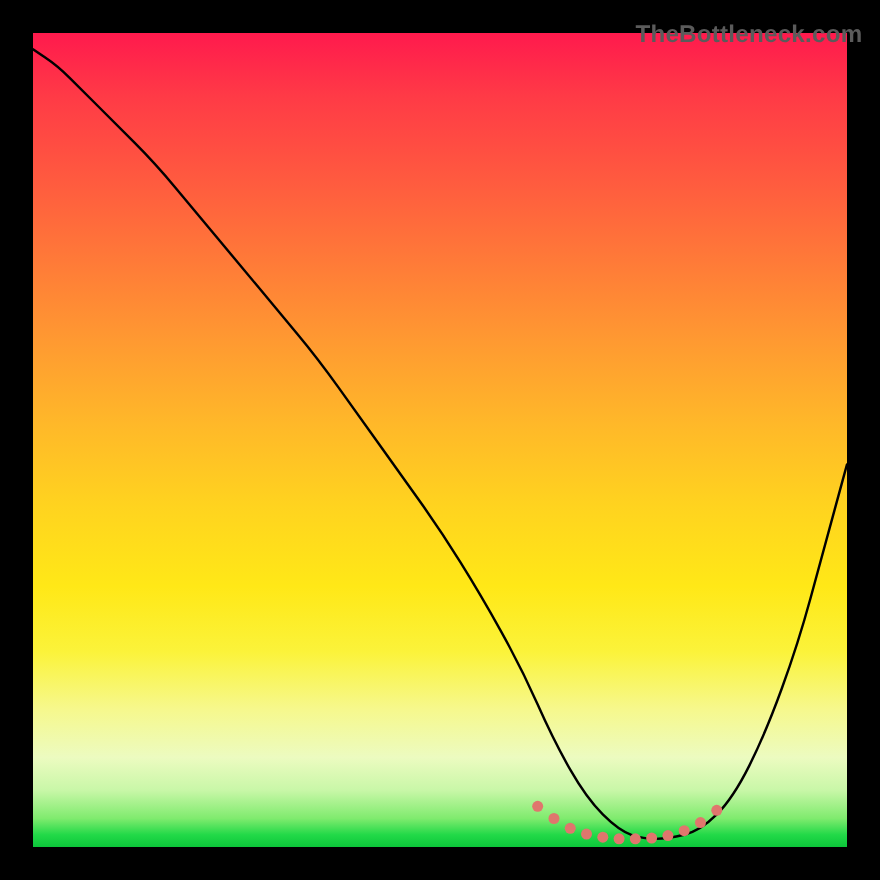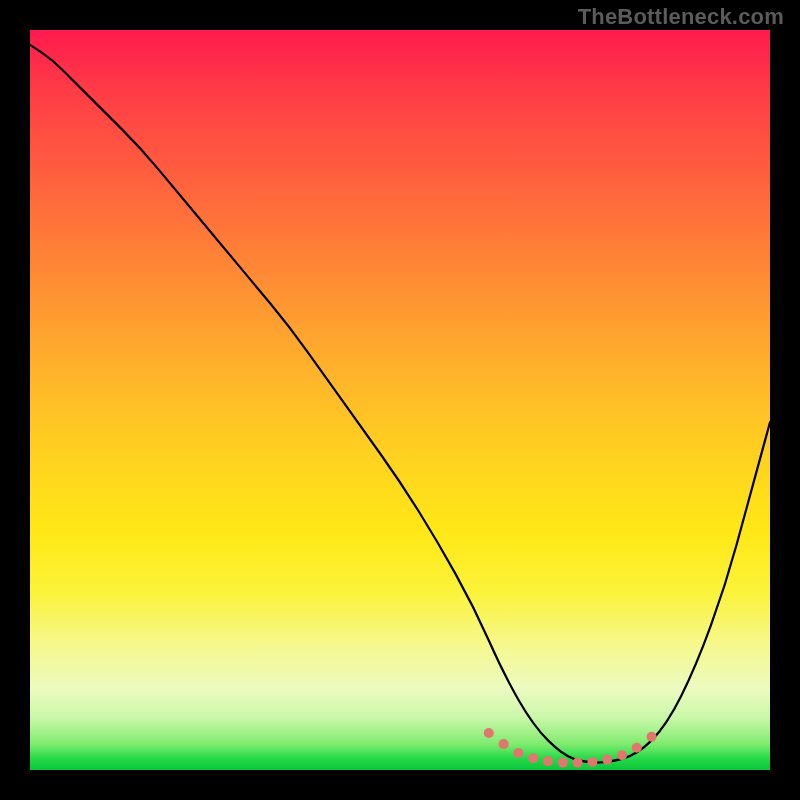--- a/index.html
+++ b/index.html
@@ -11,21 +11,21 @@
     overflow: hidden;
   }
   .frame {
     position: relative;
     width: 800px;
     height: 800px;
     background: #000;
   }
   .watermark {
     position: absolute;
-    top: 4px;
+    top: 18px;
     right: 16px;
     font-family: Arial, Helvetica, sans-serif;
     font-size: 22px;
     font-weight: 600;
     color: #5b5b5b;
     letter-spacing: 0.2px;
     z-index: 3;
   }
   .plot {
     position: absolute;

